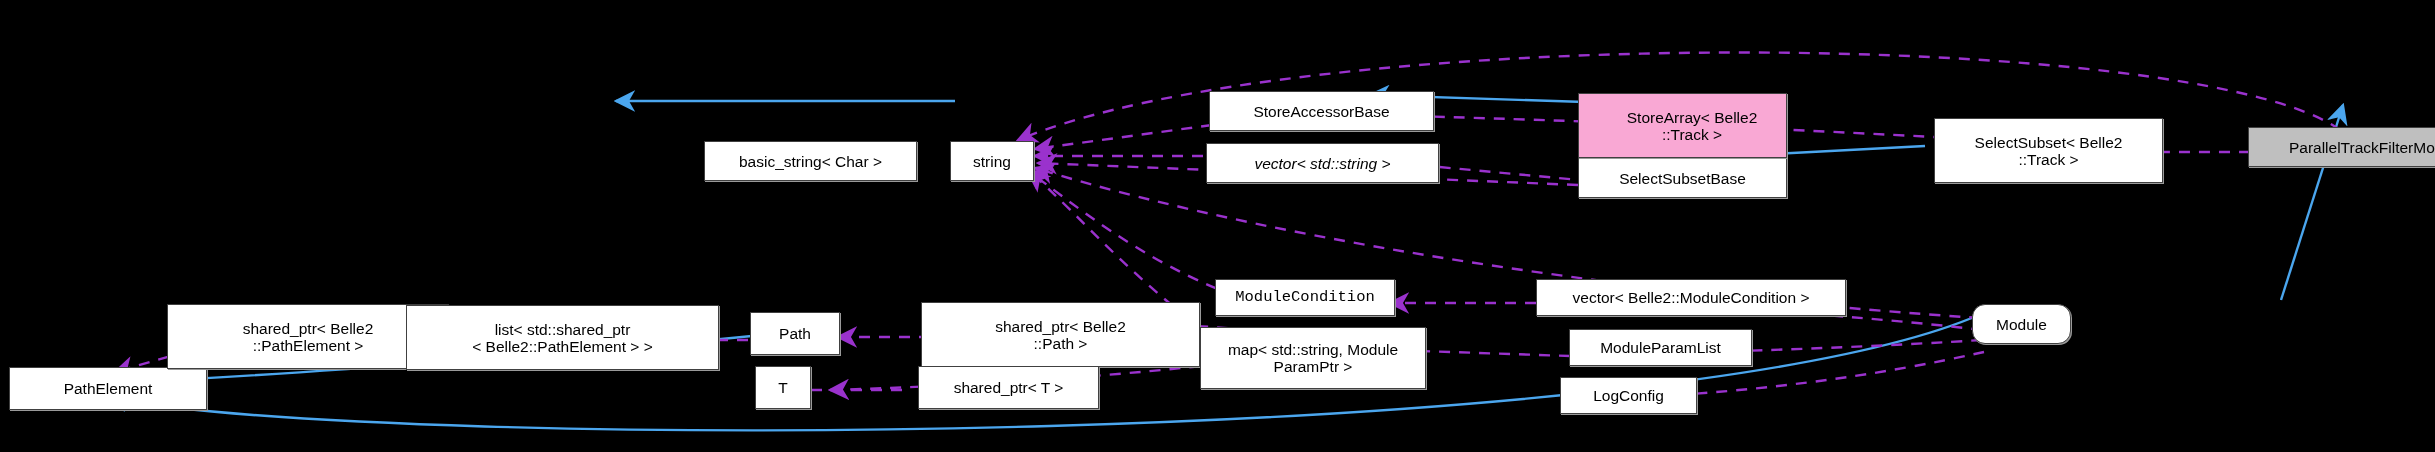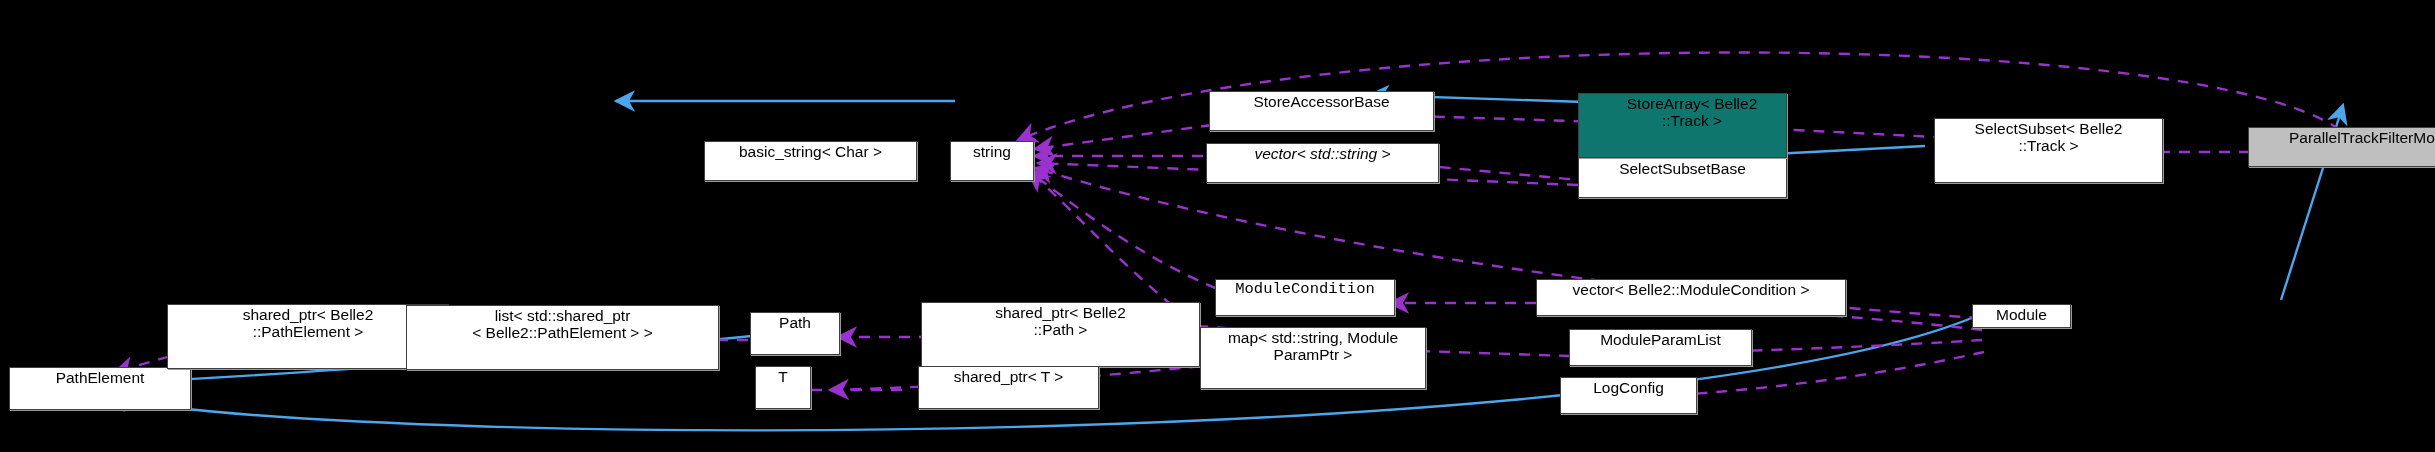--- a/index.html
+++ b/index.html
@@ -26,20 +26,21 @@
   .node {
     position: absolute;
     box-sizing: border-box;
     background: #FFFFFF;
     border: 1px solid #404040;
     color: #000000;
     font-size: 15.5px;
     line-height: 17px;
     text-align: center;
     display: flex;
+    align-items: center;
     justify-content: center;
     padding: 1px 5px;
     white-space: pre-line;
     box-shadow: 1px 1px 0 0 #9a9a9a;
     z-index: 5;
   }
   .node.highlight {
     background: #BFBFBF;
     border: 1px solid #404040;
   }
@@ -97,21 +98,21 @@
 
       <path d="M1556,303 L1390,303"></path>
       <path d="M1570,356 L1390,350"></path>
 
       <path d="M1982,330 C1900,320 1750,308 1620,303"></path>
       <path d="M1982,340 C1900,345 1800,350 1630,354"></path>
       <path d="M1984,352 C1880,375 1750,395 1570,400"></path>
     </g>
   </svg>
 
-  <div class="node" style="left: 9px; top: 367px; width: 182px; height: 43px; background: rgb(255, 255, 255); border-color: rgb(64, 64, 64);">
+  <div class="node" style="left: 9px; top: 367px; width: 198px; height: 43px; background: rgb(255, 255, 255); border-color: rgb(64, 64, 64);">
     <span class="node-label">PathElement</span>
   </div>
 
   <div class="node" style="left: 167px; top: 304px; width: 282px; height: 65px; background: rgb(255, 255, 255); border-color: rgb(64, 64, 64);">
     <span class="node-label">shared_ptr&lt; Belle2
 ::PathElement &gt;</span>
   </div>
 
   <div class="node" style="left: 406px; top: 305px; width: 313px; height: 65px; background: rgb(255, 255, 255); border-color: rgb(64, 64, 64);">
     <span class="node-label">list&lt; std::shared_ptr
@@ -148,21 +149,21 @@
   </div>
 
   <div class="node" style="left: 1209px; top: 91px; width: 225px; height: 40px; background: rgb(255, 255, 255); border-color: rgb(64, 64, 64);">
     <span class="node-label">StoreAccessorBase</span>
   </div>
 
   <div class="node" style="left: 1578px; top: 158px; width: 209px; height: 40px; background: rgb(255, 255, 255); border-color: rgb(64, 64, 64);">
     <span class="node-label">SelectSubsetBase</span>
   </div>
 
-  <div class="node" style="left: 1578px; top: 93px; width: 209px; height: 65px; background: #0f766e; border-color: rgb(64, 64, 64); padding-left: 24px;">
+  <div class="node" style="left: 1578px; top: 93px; width: 209px; height: 65px; background: #f9a8d4; border-color: rgb(64, 64, 64); padding-left: 24px;">
     <span class="node-label">StoreArray&lt; Belle2
 ::Track &gt;</span>
   </div>
 
   <div class="node" style="left: 1934px; top: 118px; width: 229px; height: 65px; background: rgb(255, 255, 255); border-color: rgb(64, 64, 64);">
     <span class="node-label">SelectSubset&lt; Belle2
 ::Track &gt;</span>
   </div>
 
   <div class="node" style="left: 1215px; top: 279px; width: 180px; height: 37px; background: rgb(255, 255, 255); border-color: rgb(64, 64, 64); font-family: Liberation Mono, monospace;">
@@ -179,21 +180,21 @@
   </div>
 
   <div class="node" style="left: 1569px; top: 329px; width: 183px; height: 37px; background: rgb(255, 255, 255); border-color: rgb(64, 64, 64);">
     <span class="node-label">ModuleParamList</span>
   </div>
 
   <div class="node" style="left: 1560px; top: 377px; width: 137px; height: 37px; background: rgb(255, 255, 255); border-color: rgb(64, 64, 64);">
     <span class="node-label">LogConfig</span>
   </div>
 
-  <div class="node" style="left: 1972px; top: 304px; width: 99px; height: 24px; background: rgb(255, 255, 255); border-color: rgb(64, 64, 64);">
+  <div class="node" style="left: 1972px; top: 304px; width: 99px; height: 40px; background: rgb(255, 255, 255); border-color: rgb(64, 64, 64); border-radius: 13px;">
     <span class="node-label">Module</span>
   </div>
 
   <div class="node highlight" style="left: 2248px; top: 127px; width: 257px; height: 40px; background: rgb(191, 191, 191); border-color: rgb(64, 64, 64);">
     <span class="node-label">ParallelTrackFilterModule</span>
   </div>
 
 </div>
 
 </body></html>

